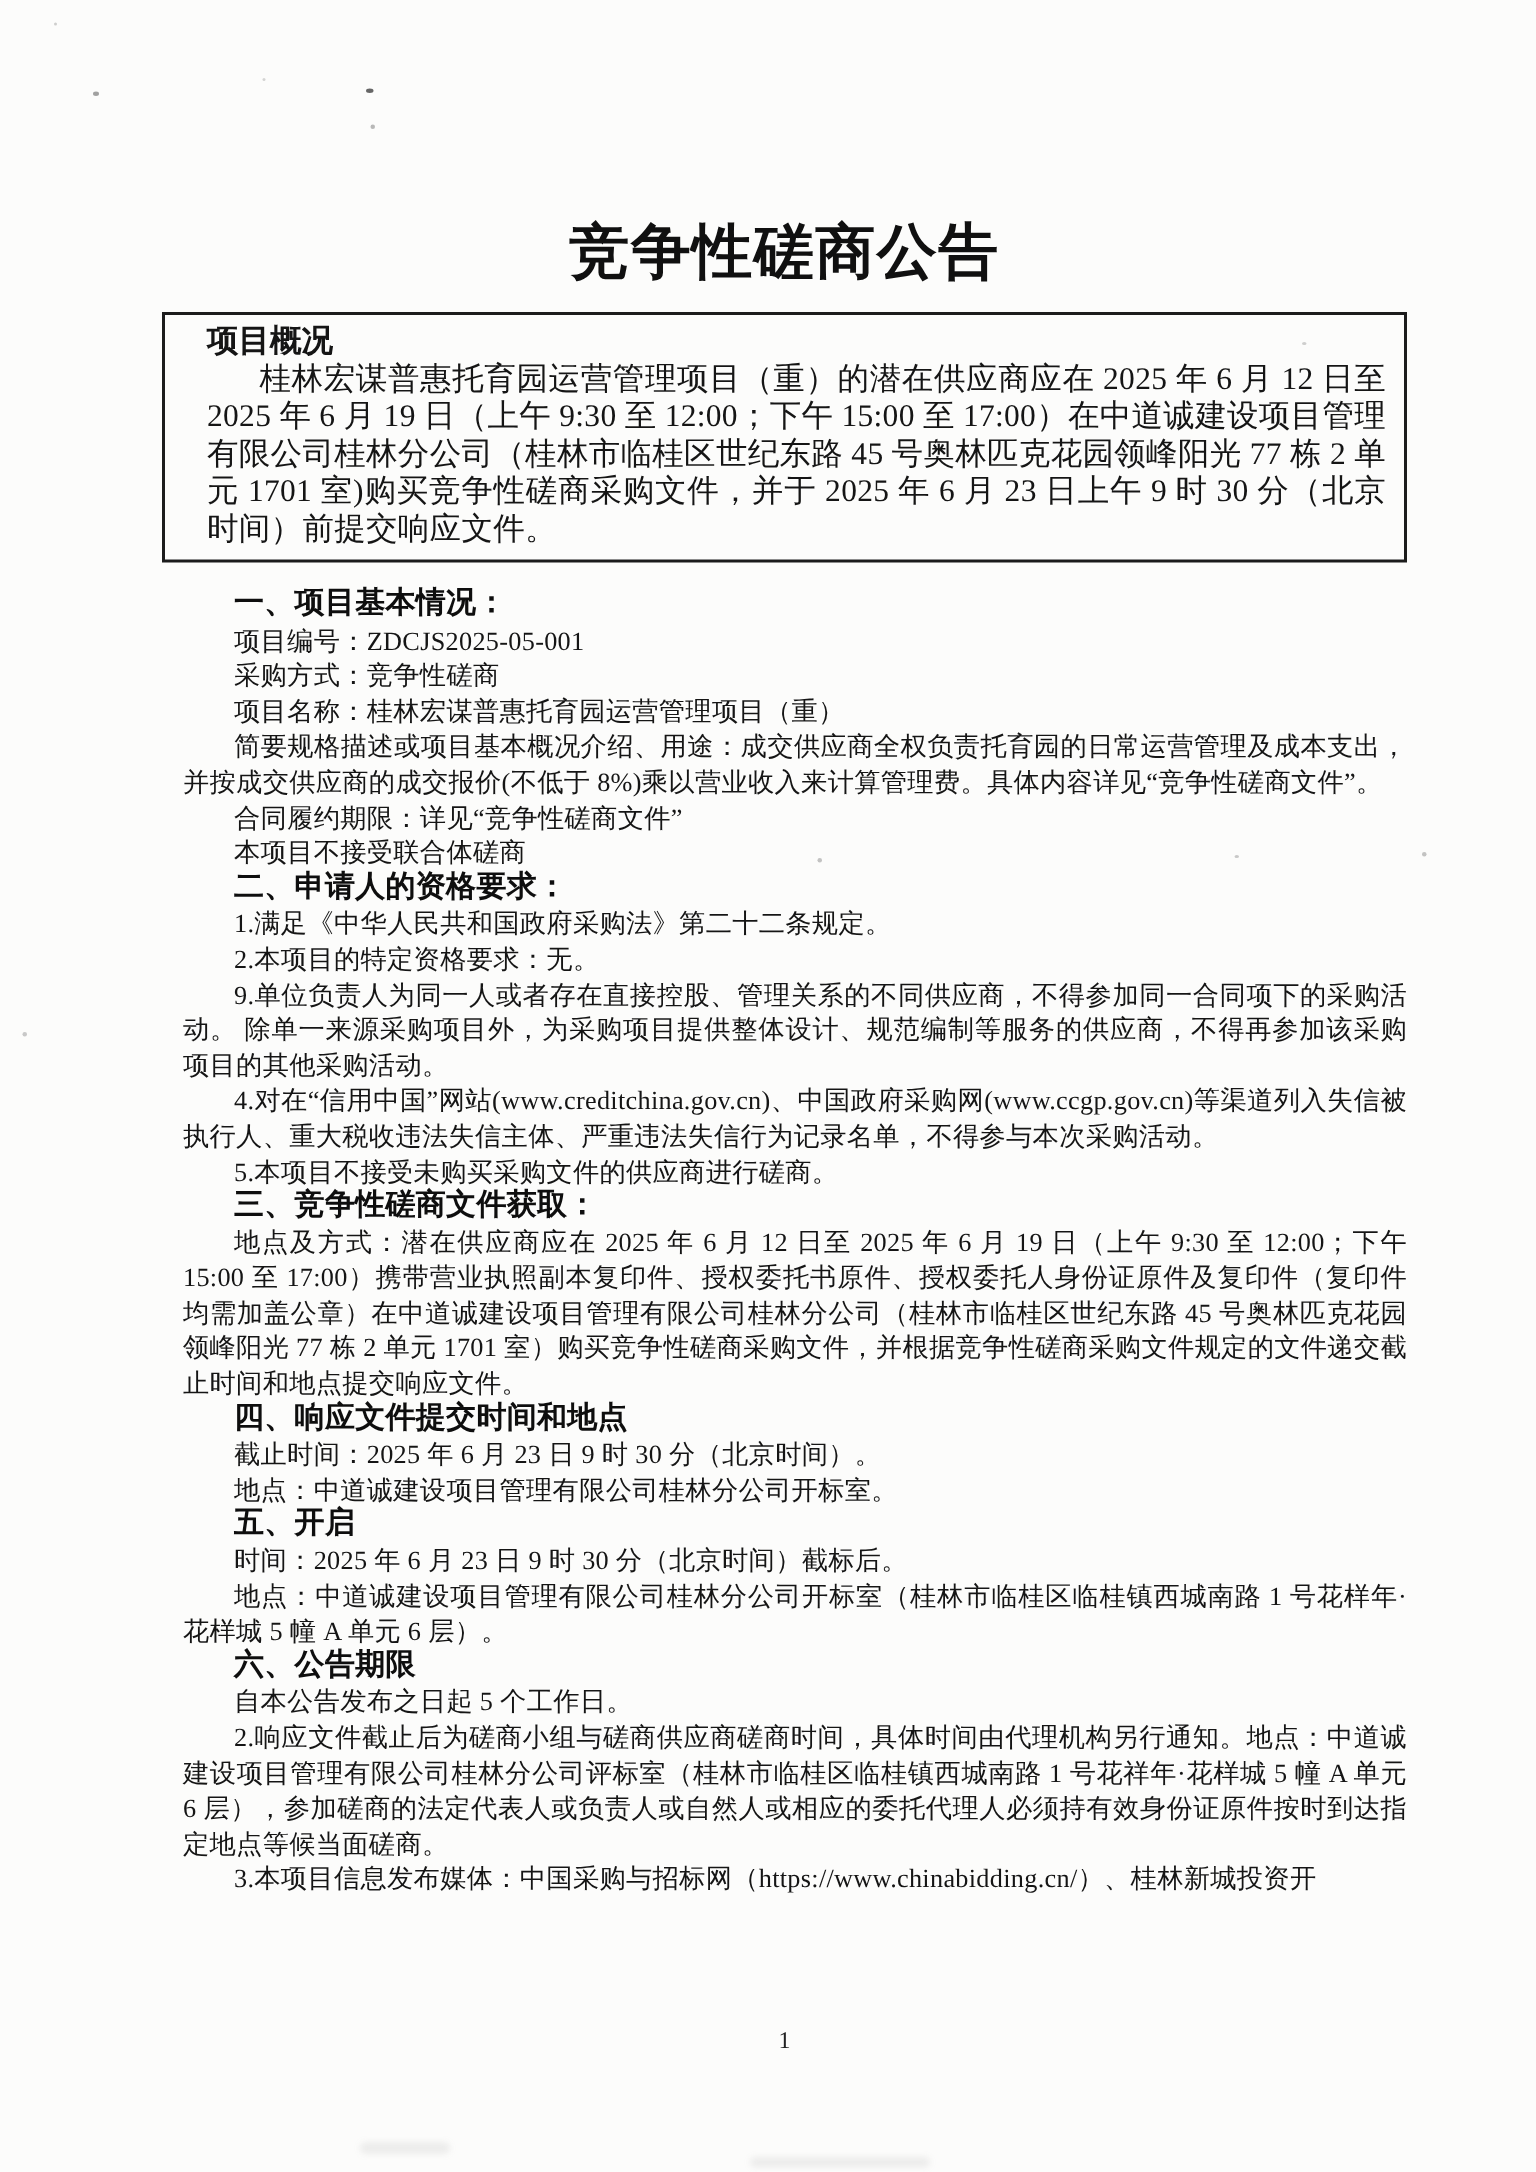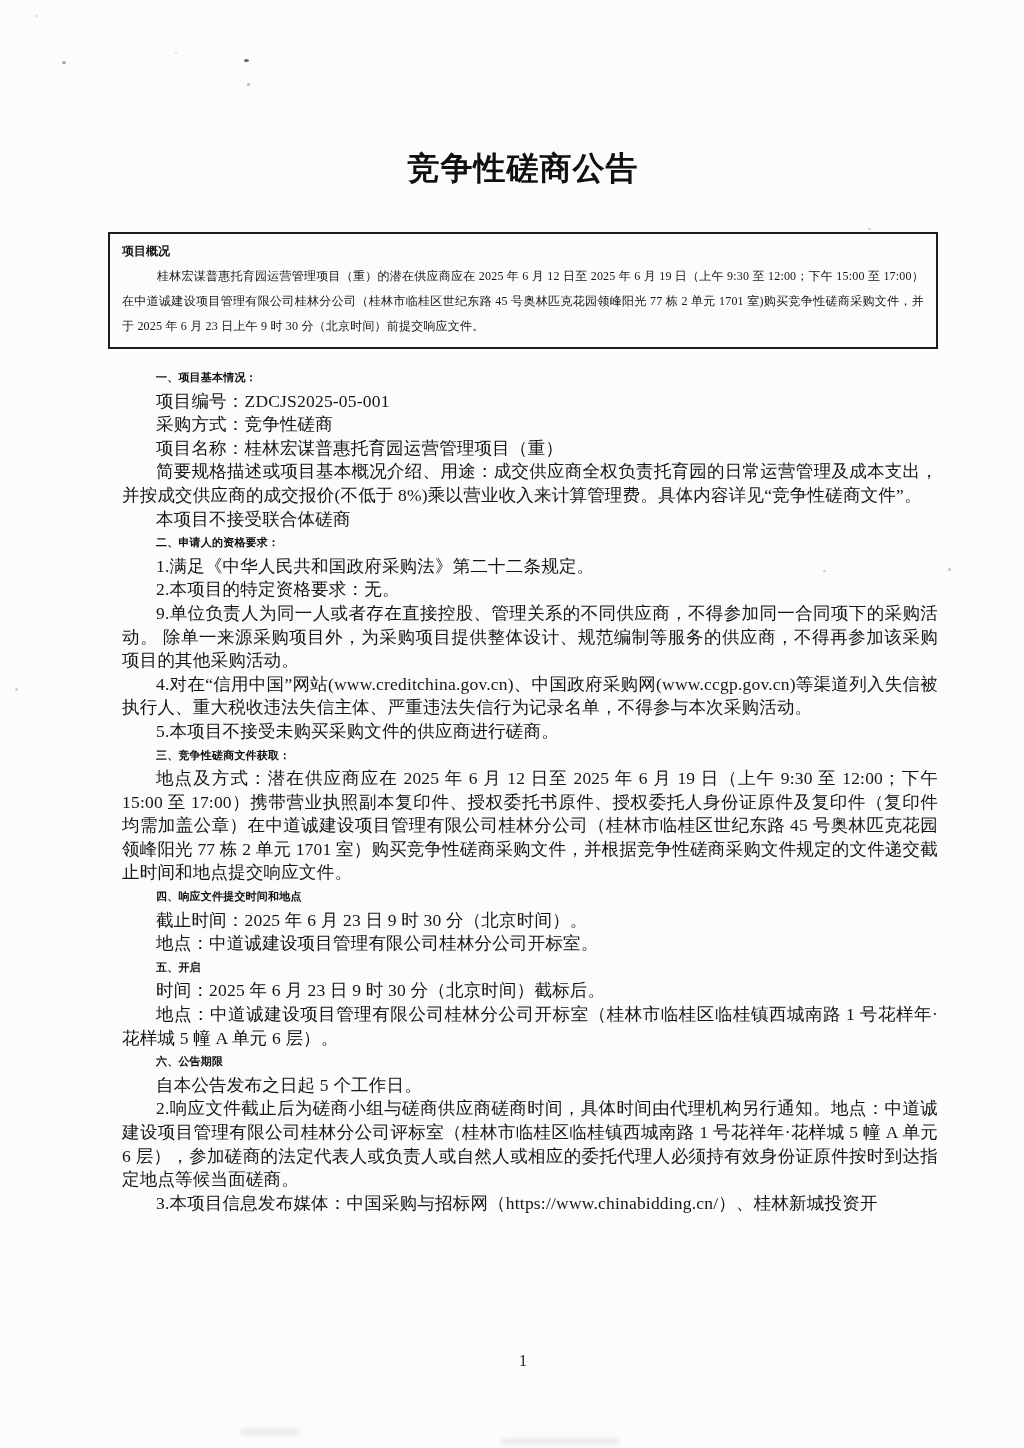--- a/index.html
+++ b/index.html
@@ -14,32 +14,32 @@
     overflow: hidden;
   }
   .content {
     position: absolute;
     left: 108px;
     top: 0;
     width: 830px;
   }
   .doc-title {
     margin: 148px 0 0 0;
-    font-size: 32px;
+    font-size: 40px;
     line-height: 40px;
     font-weight: 700;
     text-align: center;
     letter-spacing: 1px;
     color: #101010;
   }
   .overview-box {
-    margin-top: 44px;
+    margin-top: 20px;
     border: 2px solid #1c1c1c;
-    padding: 5px 12px 8px 12px;
-    font-size: 12px;
+    padding: 5px 12px 8px 28px;
+    font-size: 21px;
     line-height: 25px;
     text-align: justify;
     box-sizing: border-box;
   }
   .overview-label {
     margin: 0;
     font-weight: 600;
   }
   .overview-body {
     margin: 0;
@@ -49,23 +49,23 @@
   .doc-body {
     margin: 17px 0 0 14px;
     width: 816px;
     font-size: 17.5px;
     line-height: 23.6px;
     text-align: justify;
     letter-spacing: 0.2px;
   }
   .doc-body p { margin: 0; text-indent: 34px; }
   .sec-heading {
-    font-family: Liberation Serif, serif;
+    font-family: Liberation Mono, monospace;
     font-weight: 700;
-    font-size: 11px;
+    font-size: 20px;
     color: #0e0e0e;
   }
   .page-number {
     position: absolute;
     top: 1352px;
     left: 108px;
     width: 830px;
     text-align: center;
     font-size: 16px;
     color: #222;
@@ -106,20 +106,21 @@
       <p class="overview-body">桂林宏谋普惠托育园运营管理项目（重）的潜在供应商应在 2025 年 6 月 12 日至 2025 年 6 月 19 日（上午 9:30 至 12:00；下午 15:00 至 17:00）在中道诚建设项目管理有限公司桂林分公司（桂林市临桂区世纪东路 45 号奥林匹克花园领峰阳光 77 栋 2 单元 1701 室)购买竞争性磋商采购文件，并于 2025 年 6 月 23 日上午 9 时 30 分（北京时间）前提交响应文件。</p>
     </div>
 
     <div class="doc-body">
 
       <p class="sec-heading">一、项目基本情况：</p>
       <p>项目编号：ZDCJS2025-05-001</p>
       <p>采购方式：竞争性磋商</p>
       <p>项目名称：桂林宏谋普惠托育园运营管理项目（重）</p>
       <p>简要规格描述或项目基本概况介绍、用途：成交供应商全权负责托育园的日常运营管理及成本支出，并按成交供应商的成交报价(不低于 8%)乘以营业收入来计算管理费。具体内容详见“竞争性磋商文件”。</p>
+      <p>合同履约期限：详见“竞争性磋商文件”</p>
       <p>本项目不接受联合体磋商</p>
 
       <p class="sec-heading">二、申请人的资格要求：</p>
       <p>1.满足《中华人民共和国政府采购法》第二十二条规定。</p>
       <p>2.本项目的特定资格要求：无。</p>
       <p>9.单位负责人为同一人或者存在直接控股、管理关系的不同供应商，不得参加同一合同项下的采购活动。 除单一来源采购项目外，为采购项目提供整体设计、规范编制等服务的供应商，不得再参加该采购项目的其他采购活动。</p>
       <p>4.对在“信用中国”网站(www.creditchina.gov.cn)、中国政府采购网(www.ccgp.gov.cn)等渠道列入失信被执行人、重大税收违法失信主体、严重违法失信行为记录名单，不得参与本次采购活动。</p>
       <p>5.本项目不接受未购买采购文件的供应商进行磋商。</p>
 
       <p class="sec-heading">三、竞争性磋商文件获取：</p>

